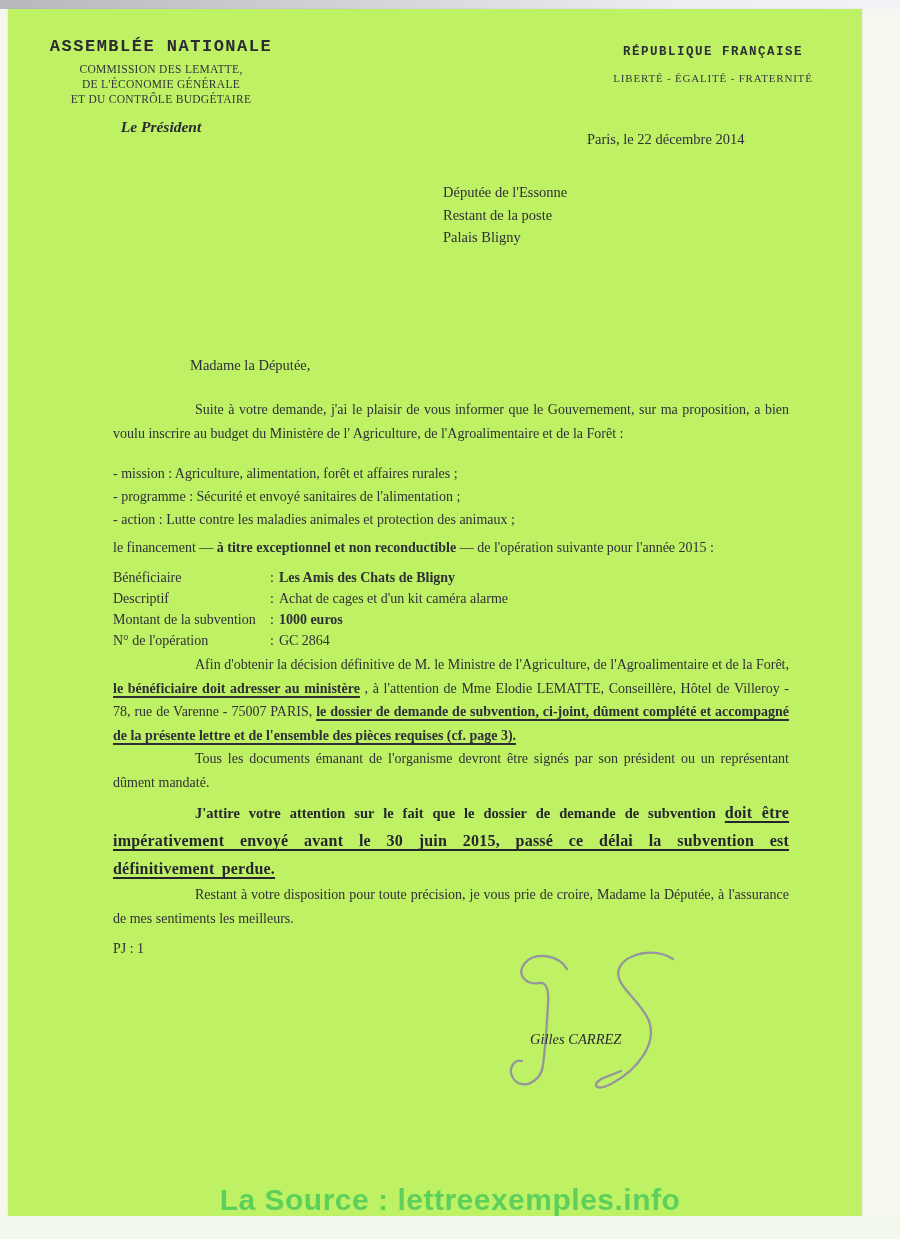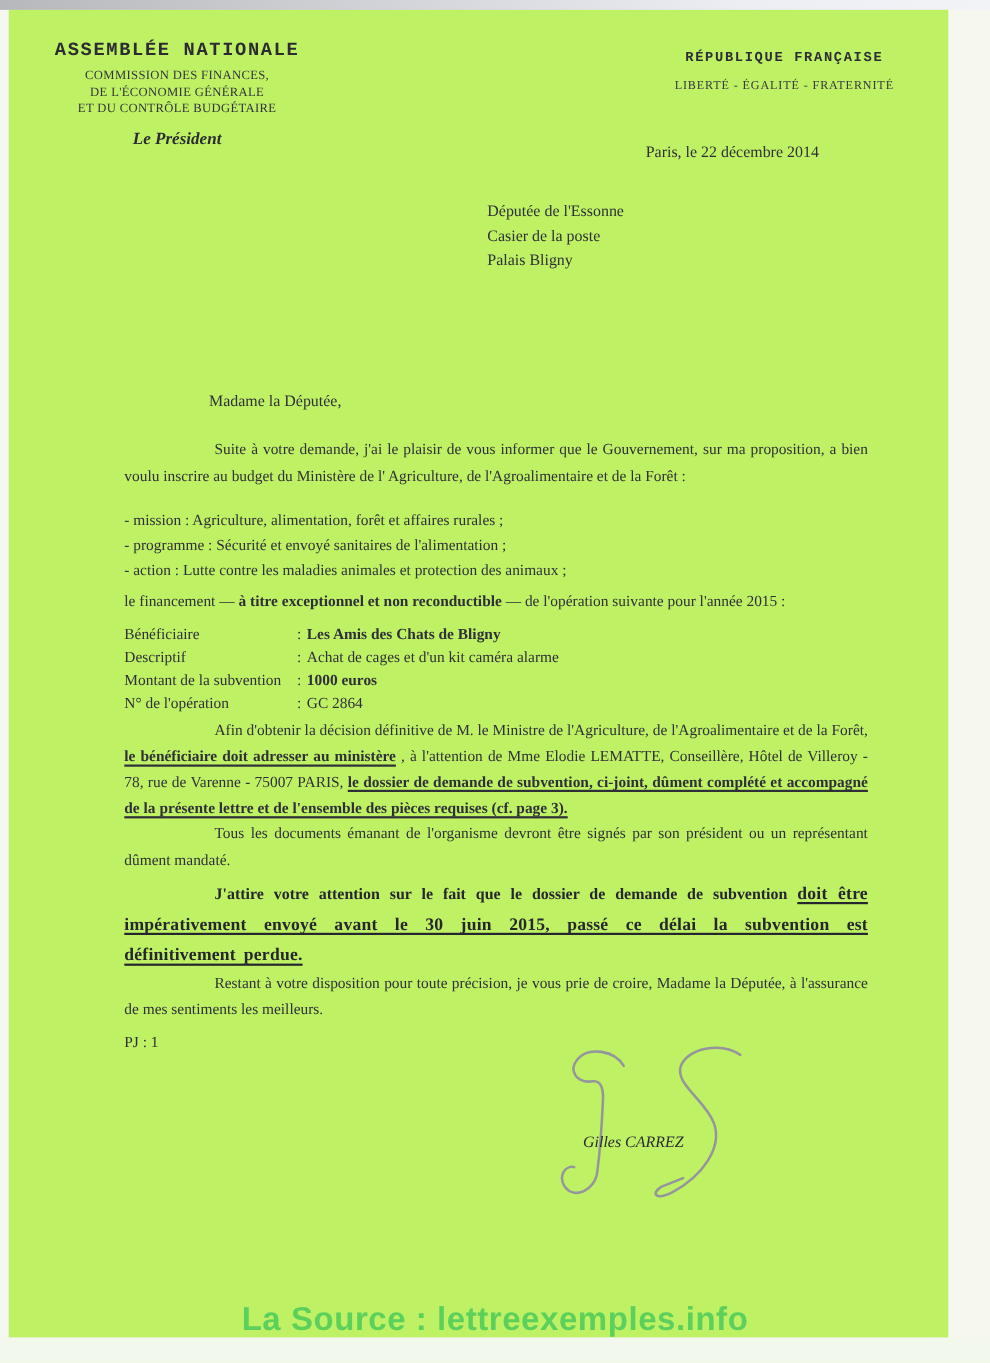--- a/index.html
+++ b/index.html
@@ -103,36 +103,36 @@
 </head>
 <body>
 
 <div class="scan-top-strip"></div>
 
 <div class="paper">
 
   <div class="header-left">
     <div class="org-title">ASSEMBLÉE NATIONALE</div>
     <div class="commission">
-      <div>COMMISSION DES FINANCES,</div>
+      <div>COMMISSION DES LEMATTE,</div>
       <div>DE L'ÉCONOMIE GÉNÉRALE</div>
       <div>ET DU CONTRÔLE BUDGÉTAIRE</div>
     </div>
     <div class="role">Le Président</div>
   </div>
 
   <div class="header-right">
     <div class="republic">RÉPUBLIQUE FRANÇAISE</div>
     <div class="motto">LIBERTÉ - ÉGALITÉ - FRATERNITÉ</div>
   </div>
   <div class="dateline">Paris, le  22 décembre 2014</div>
 
   <div class="recipient">
     <div>Députée de l'Essonne</div>
-    <div>Casier de la poste</div>
+    <div>Restant de la poste</div>
     <div>Palais Bligny</div>
   </div>
 
   <div class="salutation">Madame la Députée,</div>
 
   <div class="body-block">
     <div class="para indent"><span>Suite à votre demande, j'ai le plaisir de vous informer que le Gouvernement, sur ma proposition, a bien voulu inscrire au budget du Ministère de l' Agriculture, de l'Agroalimentaire et de la Forêt :</span></div>
 
     <div class="list">
       <div>- mission : Agriculture, alimentation, forêt et affaires rurales ;</div>

